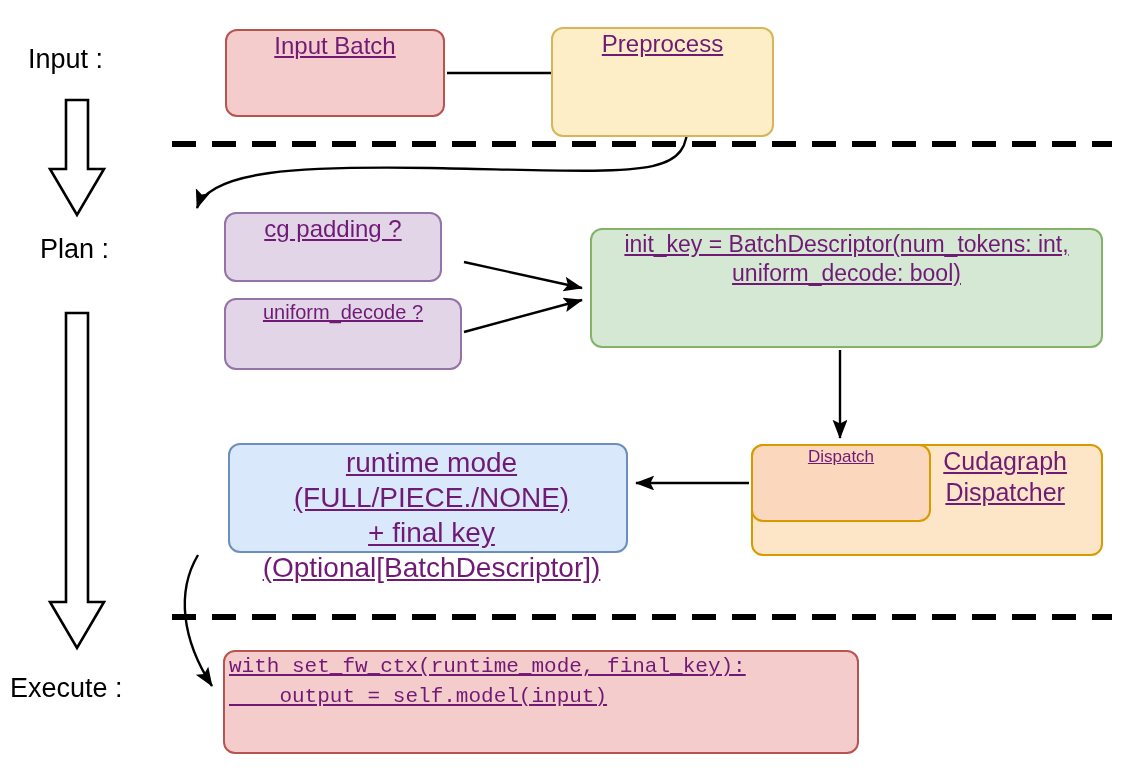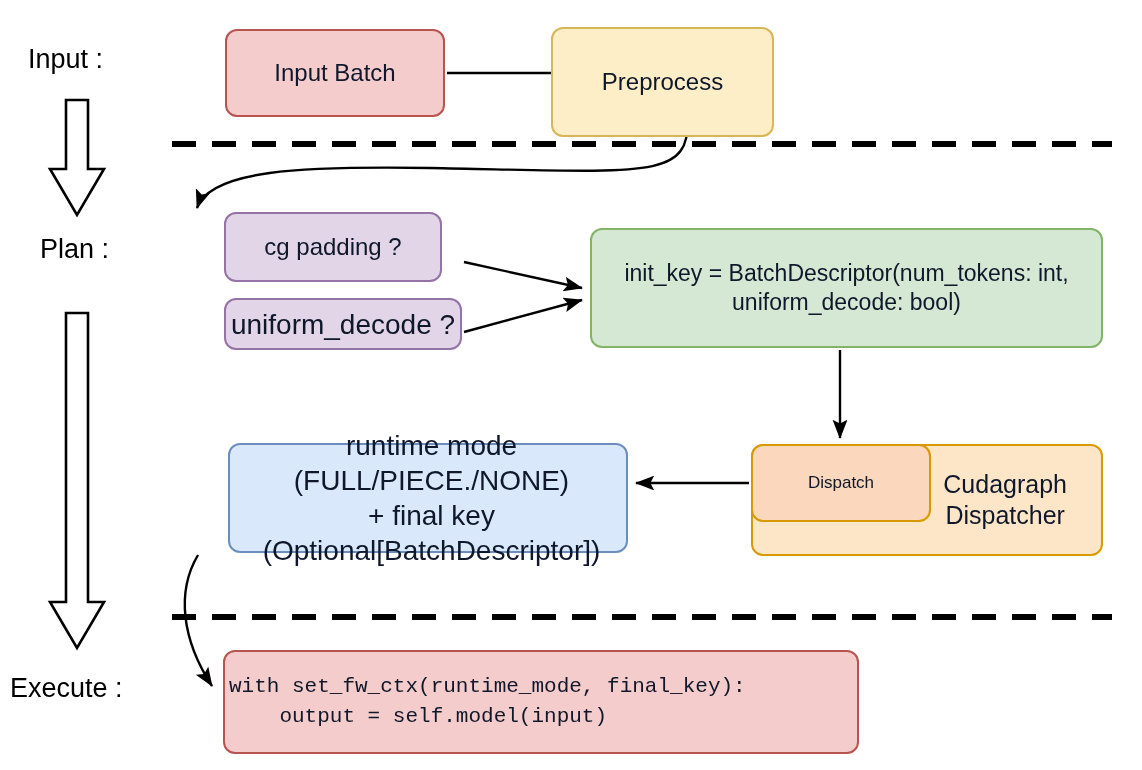--- a/index.html
+++ b/index.html
@@ -21,30 +21,30 @@
     position: absolute;
     left: 0;
     top: 0;
     width: 1142px;
     height: 770px;
   }
   .node {
     position: absolute;
     box-sizing: border-box;
     display: flex;
-    align-items: center;
     justify-content: center;
     text-align: center;
     border-radius: 12px;
     border-style: solid;
     border-width: 2px;
     line-height: 1.25;
-    color: #0f172a;
+    color: #701a75;
     white-space: pre-line;
     z-index: 3;
+    text-decoration: underline;
   }
   .stage-label {
     position: absolute;
     font-weight: normal;
     font-size: 27px;
     color: #000000;
     white-space: nowrap;
     z-index: 3;
   }
   .code-node {
@@ -89,21 +89,21 @@
 
   <div id="stage-label-group">
       <div class="stage-label" style="left: 28px; top: 44px;">Input :</div>
       <div class="stage-label" style="left: 40px; top: 234px;">Plan :</div>
       <div class="stage-label" style="left: 10px; top: 673px;">Execute :</div>
     </div>
   <div id="node-group">
       <div class="node" style="left: 225px; top: 29px; width: 220px; height: 88px; background: rgb(245, 204, 204); border-color: rgb(184, 84, 80); font-size: 24px; border-radius: 12px;"><span style="white-space: pre-line;">Input Batch</span></div>
       <div class="node" style="left: 551px; top: 27px; width: 223px; height: 110px; background: rgb(253, 238, 200); border-color: rgb(214, 182, 86); font-size: 24px; border-radius: 12px;"><span style="white-space: pre-line;">Preprocess</span></div>
       <div class="node" style="left: 224px; top: 212px; width: 218px; height: 70px; background: rgb(225, 213, 231); border-color: rgb(150, 115, 166); font-size: 24px; border-radius: 12px;"><span style="white-space: pre-line;">cg padding ?</span></div>
-      <div class="node" style="left: 224px; top: 298px; width: 238px; height: 52px; background: rgb(225, 213, 231); border-color: rgb(150, 115, 166); font-size: 28px; border-radius: 12px;"><span style="white-space: pre-line;">uniform_decode ?</span></div>
+      <div class="node" style="left: 224px; top: 298px; width: 238px; height: 72px; background: rgb(225, 213, 231); border-color: rgb(150, 115, 166); font-size: 20px; border-radius: 12px;"><span style="white-space: pre-line;">uniform_decode ?</span></div>
       <div class="node" style="left: 590px; top: 228px; width: 513px; height: 120px; background: rgb(213, 232, 212); border-color: rgb(130, 179, 102); font-size: 23px; border-radius: 12px;"><span style="white-space: pre-line;">init_key = BatchDescriptor(num_tokens: int,
 uniform_decode: bool)</span></div>
       <div class="node" style="left: 751px; top: 444px; width: 352px; height: 112px; background: rgb(253, 229, 200); border-color: rgb(215, 155, 0); font-size: 25px; border-radius: 12px; justify-content: flex-end; padding-right: 34px; z-index: 3;"><span style="white-space: pre-line;">Cudagraph
 Dispatcher</span></div>
       <div class="node" style="left: 751px; top: 444px; width: 180px; height: 78px; background: rgb(250, 215, 189); border-color: rgb(215, 155, 0); font-size: 17px; border-radius: 12px; z-index: 4;"><span style="white-space: pre-line;">Dispatch</span></div>
       <div class="node" style="left: 228px; top: 443px; width: 400px; height: 110px; background: rgb(218, 232, 252); border-color: rgb(108, 142, 191); font-size: 28px; border-radius: 12px; padding-left: 7px;"><span style="white-space: pre-line;">runtime mode (FULL/PIECE./NONE)
 + final key (Optional[BatchDescriptor])</span></div>
       <div class="node code-node" style="left: 223px; top: 650px; width: 636px; height: 104px; background: rgb(245, 204, 204); border-color: rgb(184, 84, 80); font-size: 21px; border-radius: 12px;"><span style="white-space: pre;">with set_fw_ctx(runtime_mode, final_key):
     output = self.model(input)</span></div>
     </div>

